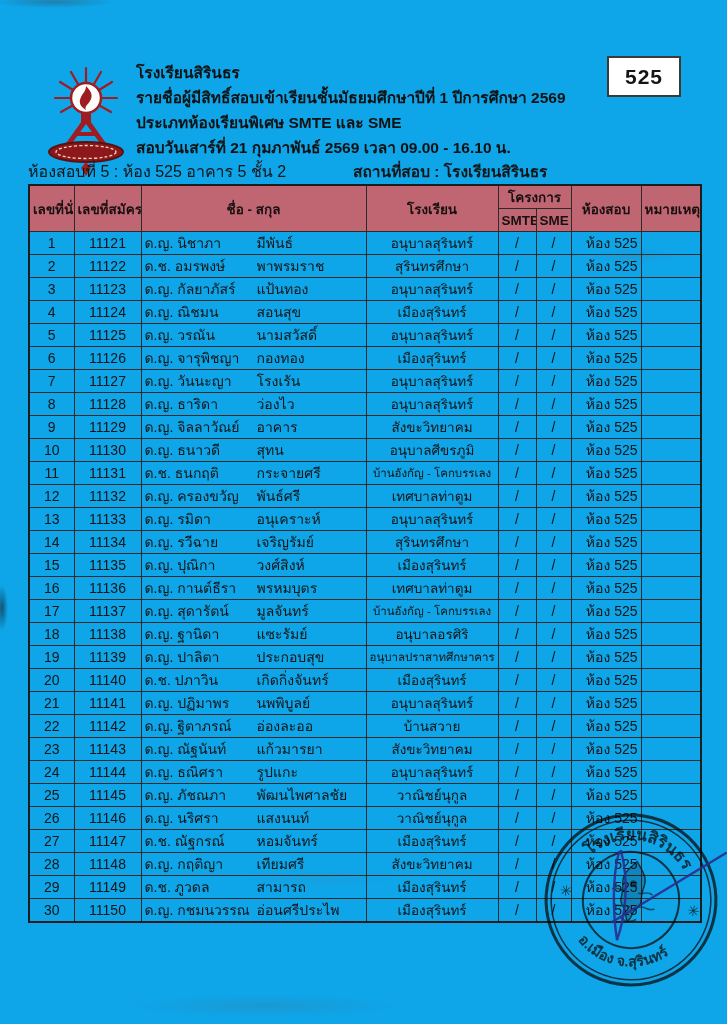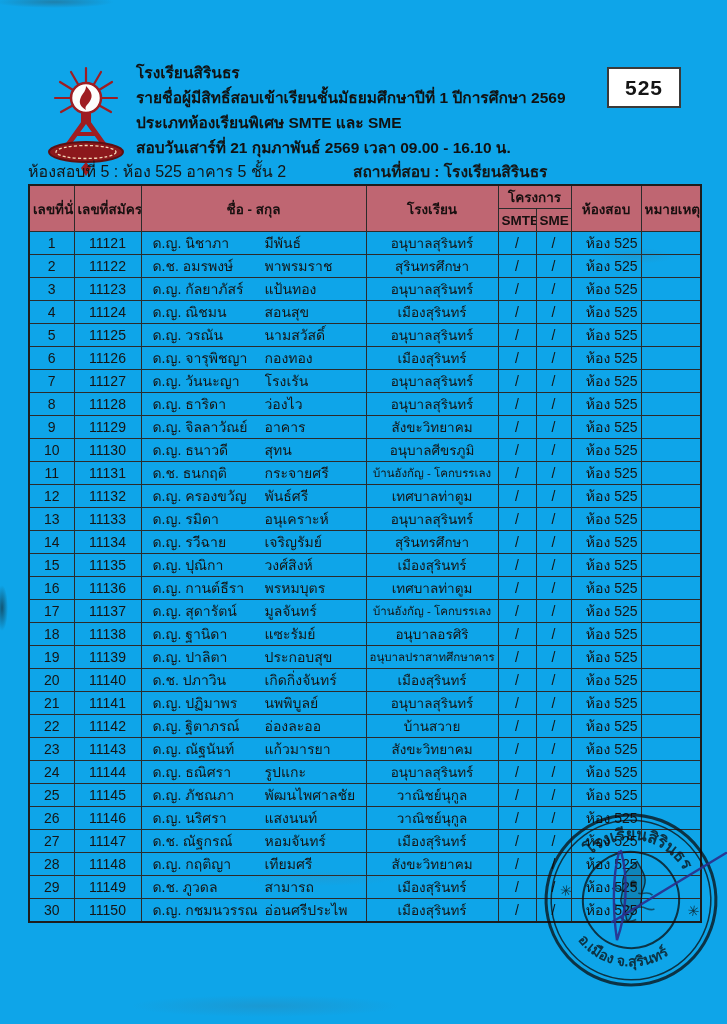--- a/index.html
+++ b/index.html
@@ -6,21 +6,21 @@
   .page{
     position:relative;width:727px;height:1024px;margin:0 auto;
     background:#0ea5e9;overflow:hidden;
     font-family:"Liberation Sans","DejaVu Sans",sans-serif;color:#151515;
   }
   
   .logo{position:absolute;left:38px;top:60px;width:96px;height:122px;}
   .head-text{position:absolute;left:136px;top:60px;width:470px;}
   .head-text div{font-weight:bold;font-size:15.5px;line-height:25px;color:#111;}
   .room-badge{
-    position:absolute;left:607px;top:67px;width:70px;height:37px;
+    position:absolute;left:607px;top:56px;width:70px;height:37px;
     border:2.5px solid #3a3a3a;display:flex;align-items:center;justify-content:center;
     font-size:21px;font-weight:bold;letter-spacing:1px;background:#fff;
   }
   .section-line{position:absolute;left:28px;top:159px;width:672px;display:flex;}
   .section-line .left{font-weight:normal;font-size:16px;}
   .section-line .right{font-weight:bold;font-size:15.5px;position:absolute;left:325px;}
   
   table.exam{
     position:absolute;left:28px;top:184px;width:672px;
     border-collapse:collapse;table-layout:fixed;
@@ -31,21 +31,21 @@
   }
   table.exam{border:2px solid #1d1d1d;}
   table.exam thead th{
     background:#bf6672;color:#181010;font-weight:bold;font-size:13.5px;
     border:1.5px solid #2b2b2b;
   }
   table.exam thead tr.sub th{height:22px;}
   table.exam thead tr.main th{height:20px;}
   table.exam td.c{text-align:center;}
   td.name-cell{padding-left:6px;}
-  .name-wrap{display:flex;margin-left:8px;}
+  .name-wrap{display:flex;}
   .name-wrap .fname{flex:0 0 112px;overflow:hidden;white-space:nowrap;}
   .name-wrap .lname{flex:1;overflow:hidden;white-space:nowrap;}
   td.school-cell{text-align:center;font-size:13.5px;}
   td.school-cell.small{font-size:11.5px;}
   td.slash{text-align:center;font-size:14px;}
   td.room-cell{text-align:right;}
   
   .stamp{
     position:absolute;left:543px;top:812px;width:176px;height:176px;
     mix-blend-mode:multiply;opacity:.92;transform:rotate(9deg);

